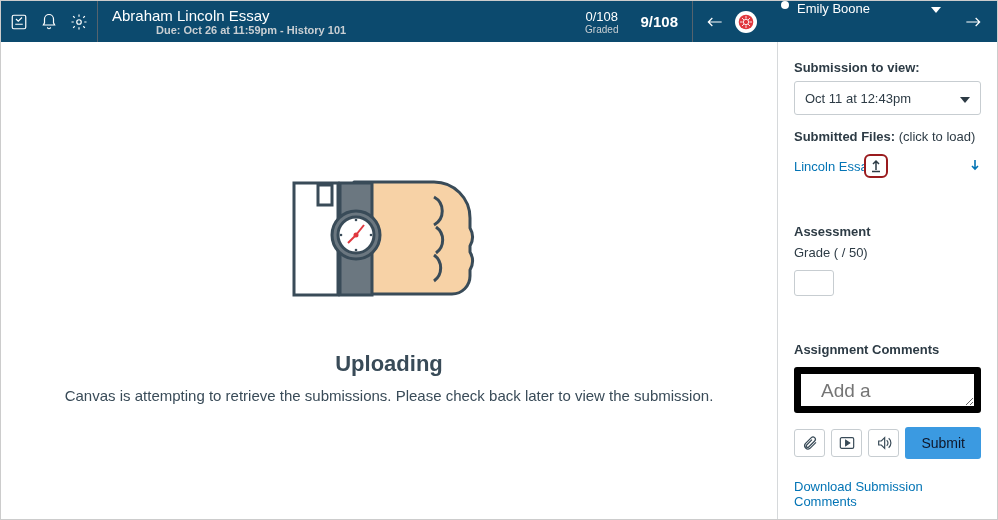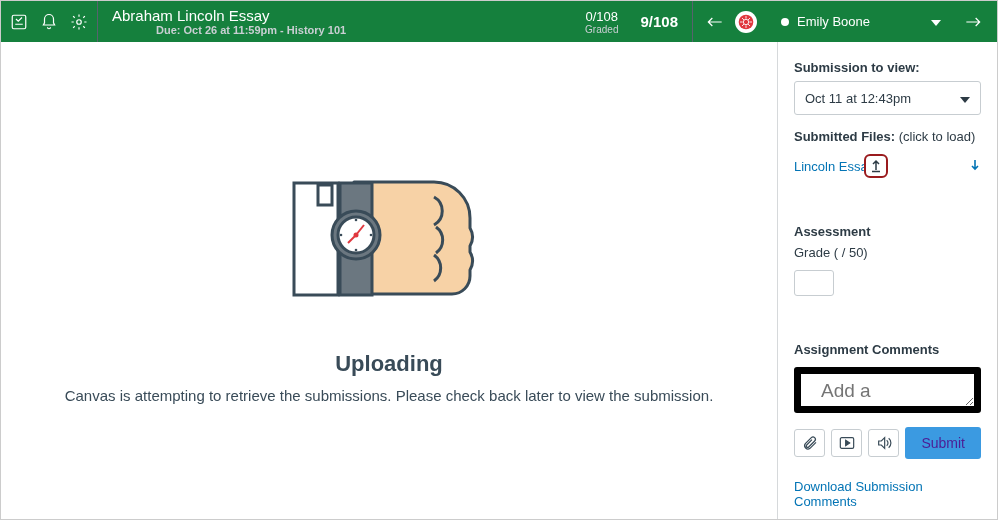--- a/index.html
+++ b/index.html
@@ -7,37 +7,37 @@
     font-family: -apple-system, "Helvetica Neue", Arial, sans-serif;
     width: 998px; height: 520px;
     background: #fff; color: #2d3b45;
     border: 1px solid #ccc;
     display: flex; flex-direction: column;
     overflow: hidden;
   }
   
   .hdr {
     height: 44px;
-    background: #15803d;
+    background: #0c4a6e;
     color: #fff;
     display: flex; align-items: stretch;
     font-size: 13px;
   }
   .hdr-icons { display: flex; align-items: center; padding: 0 8px; gap: 10px; }
   .hdr-icons .ico { width: 20px; height: 20px; display:flex;align-items:center;justify-content:center; cursor:pointer; }
   .vdiv { width: 1px; background: #56636d; }
   .hdr-title { padding: 5px 14px; display:flex; flex-direction:column; justify-content:center; flex: 1 1 auto;}
   .hdr-title .t1 { font-size: 15px; }
   .hdr-title .t2 { font-size: 11px; color: #c9cfd3; font-weight: bold; margin-left: 44px; }
   .hdr-count { display:flex; flex-direction:column; align-items:center; justify-content:center; padding:0 8px; }
   .hdr-count .c1 { font-size: 13px; }
   .hdr-count .c2 { font-size: 10px; color:#c9cfd3; }
   .hdr-pos { display:flex; align-items:center; padding:0 14px; font-size:15px;font-weight:bold; }
   .hdr-nav { display:flex; align-items:center; padding:0 14px; gap:12px; cursor:pointer;}
-  .hdr-user { display:flex; align-items:center; padding:0 10px; gap:8px; flex: 0 0 180px;}
+  .hdr-user { display:flex; padding:0 10px; gap:8px; flex: 0 0 180px;}
   .avatar-badge {
     width:22px; height:22px; border-radius:50%;
     background:#fff; display:flex;align-items:center;justify-content:center;
   }
   .dot { width:8px; height:8px; border-radius:50%; background:#fff; }
   .arrow { width:16px;height:16px; display:inline-flex;align-items:center;justify-content:center;cursor:pointer;}
   
   .body { display:flex; flex: 1 1 auto; overflow:hidden;}
   .main { flex: 1 1 auto; display:flex; flex-direction:column; align-items:center; justify-content:center; padding:40px;}
   .illus { margin-bottom: 30px; }
@@ -82,21 +82,21 @@
     position:relative;
   }
   .comment-tools { display:flex; gap:6px; margin-top:8px; align-items:center;}
   .tool-btn {
     width:34px; height:28px; border:1px solid #c7cdd1; border-radius:3px;
     display:flex;align-items:center;justify-content:center; cursor:pointer; background:#fff;
     color:#394b58;
   }
   .submit-btn {
     margin-left:auto; height:32px; padding:0 16px;
-    background:#3b9ae1; color:#4c1d95; border:none; border-radius:3px;
+    background:#3b9ae1; color:#0f172a; border:none; border-radius:3px;
     font-size:14px; cursor:pointer;
   }
   .download-link { color:#0374b5; font-size:13px; margin-top:14px; cursor:pointer; text-decoration:none;}
 </style>
 </head>
 <body>
 
 <div class="hdr">
   <div class="hdr-icons">
     <span class="ico">

